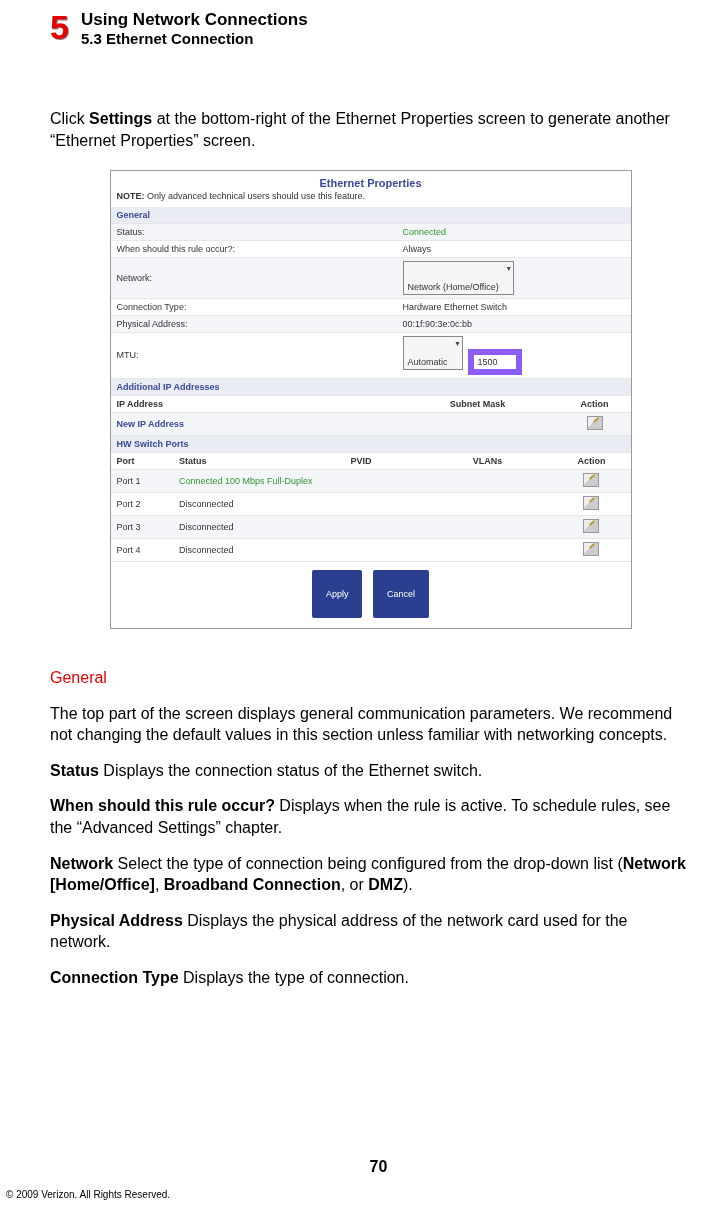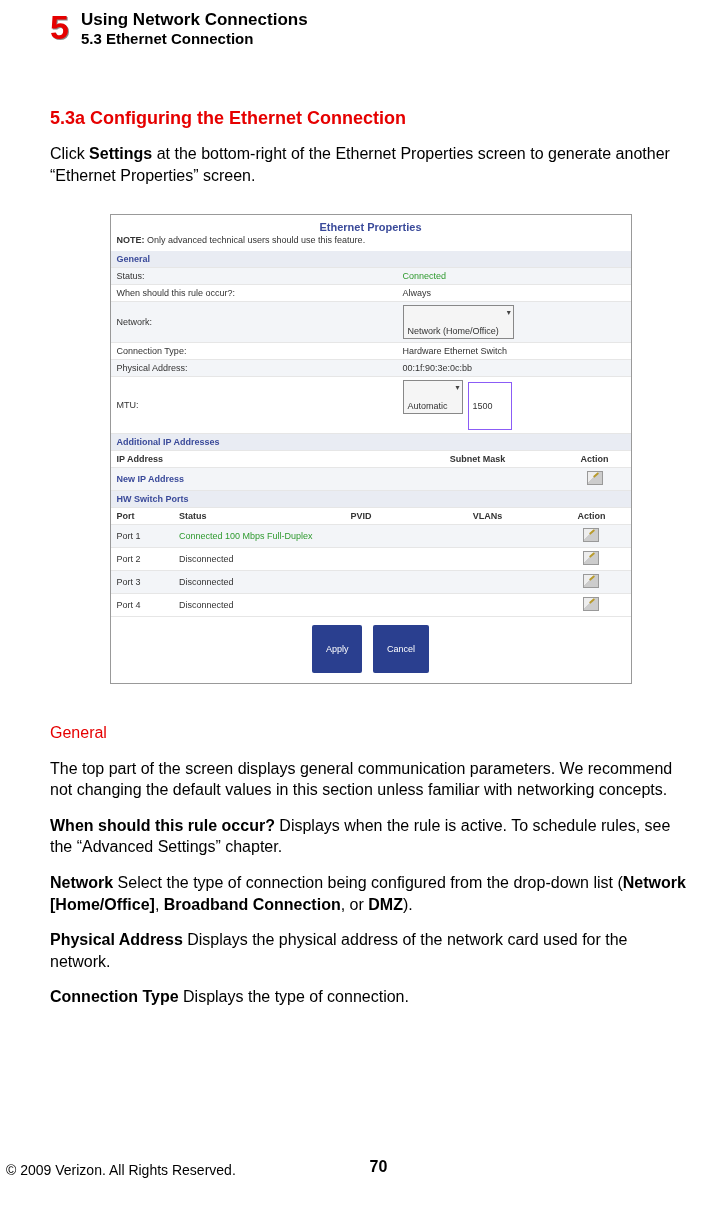--- a/index.html
+++ b/index.html
@@ -39,21 +39,21 @@
     font-size: 18px;
     font-weight: 700;
     margin: 0 0 14px 0;
   }
   p.body { margin: 0 0 14px 0; line-height: 1.35; }
   h3.subhead { color: #e60000; font-size: 16px; font-weight: 400; margin: 40px 0 16px 0; }
 
   
   .figure {
     border: 1px solid #999;
-    margin: 27px auto 10px auto;
+    margin: 18px auto 10px auto;
     width: 520px;
     font-family: Verdana, Arial, sans-serif;
     font-size: 9px;
     color: #333;
     background: #fff;
   }
   .fig-title {
     text-align: center;
     color: #3a4a9a;
     font-weight: bold;
@@ -67,55 +67,54 @@
   tr.sechead td, tr.sechead th { background: #e9ecf3; color: #3a4a9a; font-weight: bold; }
   tr.alt td { background: #f3f5f8; }
   .connected { color: #2f9a2f; }
   .fig-select {
     display: inline-block; border: 1px solid #888; background: #f5f5f5;
     padding: 18px 14px 0 4px; font-size: 9px; line-height: 14px;
     position: relative;
   }
   .fig-select::after { content: "▾"; position: absolute; right: 2px; top: 0; font-size: 8px; color: #444; }
   .mtu-box {
-    display: inline-block; border: 1px solid #8b5cf6; padding: 16px 4px;
+    display: inline-block; border: 6px solid #8b5cf6; padding: 0 4px;
     font-size: 9px; line-height: 14px; width: 34px; text-align: left;
   }
   .edit-icon {
     display: inline-block; width: 14px; height: 12px;
     background: linear-gradient(135deg,#eee 40%, #ccc 40%);
     border: 1px solid #999; position: relative;
   }
   .edit-icon::after { content: ""; position: absolute; width: 6px; height: 2px; background: #b89a2b; top: 2px; left: 5px; transform: rotate(-40deg); }
   .fig-buttons { text-align: center; padding: 8px 0 10px 0; }
   .fig-btn {
     display: inline-block; background: #2a3f8f; color: #fff;
     font-size: 9px; padding: 19px 14px; border-radius: 2px; margin: 0 4px;
   }
 
   .def { margin: 0 0 14px 0; line-height: 1.35; }
   .def .term { font-weight: 700; }
 
   .pagenum { text-align: center; font-weight: 700; position: absolute; bottom: 24px; left: 0; right: 0; padding-left: 36px; }
-  .copyright { position: absolute; bottom: 22px; left: 6px; font-size: 14px; }
+  .copyright { position: absolute; bottom: 0; left: 6px; font-size: 10px; }
 </style>
 </head>
 <body>
 
 <div class="page">
 
   <div class="header">
     <div class="chapnum">5</div>
     <div class="chaptitles">
       <div class="chapter-title">Using Network Connections</div>
       <div class="section-title">5.3  Ethernet Connection</div>
     </div>
   </div>
 
-  <h2 class="section-head">5.3a  Configuring the Ethernet Connection</h2>
 
   <p class="body">
     <span>Click </span><b>Settings</b><span> at the bottom-right of the Ethernet Properties screen to generate another “Ethernet Properties” screen.</span>
   </p>
 
   <div class="figure">
     <div class="fig-title">Ethernet Properties</div>
     <div class="fig-note">
       <b>NOTE:</b><span> Only advanced technical users should use this feature.</span>
     </div>
@@ -211,20 +210,23 @@
     <div class="fig-buttons">
       <span class="fig-btn">Apply</span>
       <span class="fig-btn">Cancel</span>
     </div>
   </div>
 
   <h3 class="subhead">General</h3>
 
   <p class="body">The top part of the screen displays general communication parameters. We recommend not changing the default values in this section unless familiar with networking concepts.</p>
 
+  <p class="def">
+    <span class="term">Status</span><span>  Displays the connection status of the Ethernet switch.</span>
+  </p>
 
   <p class="def">
     <span class="term">When should this rule occur?</span><span>  Displays when the rule is active. To schedule rules, see the “Advanced Settings” chapter.</span>
   </p>
 
   <p class="def">
     <span class="term">Network</span><span>  Select the type of connection being configured from the drop-down list (</span><b>Network [Home/Office]</b><span>, </span><b>Broadband Connection</b><span>, or </span><b>DMZ</b><span>).</span>
   </p>
 
   <p class="def">

